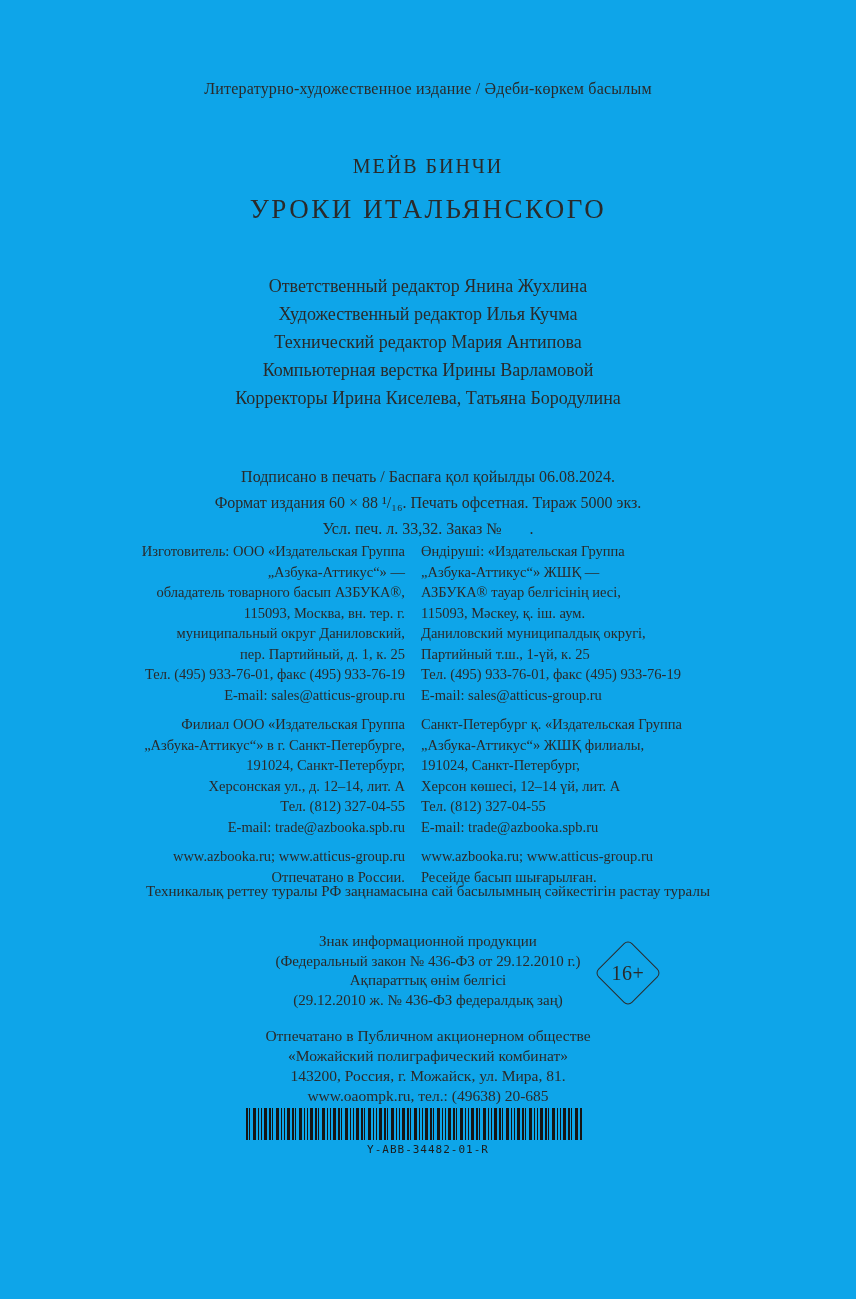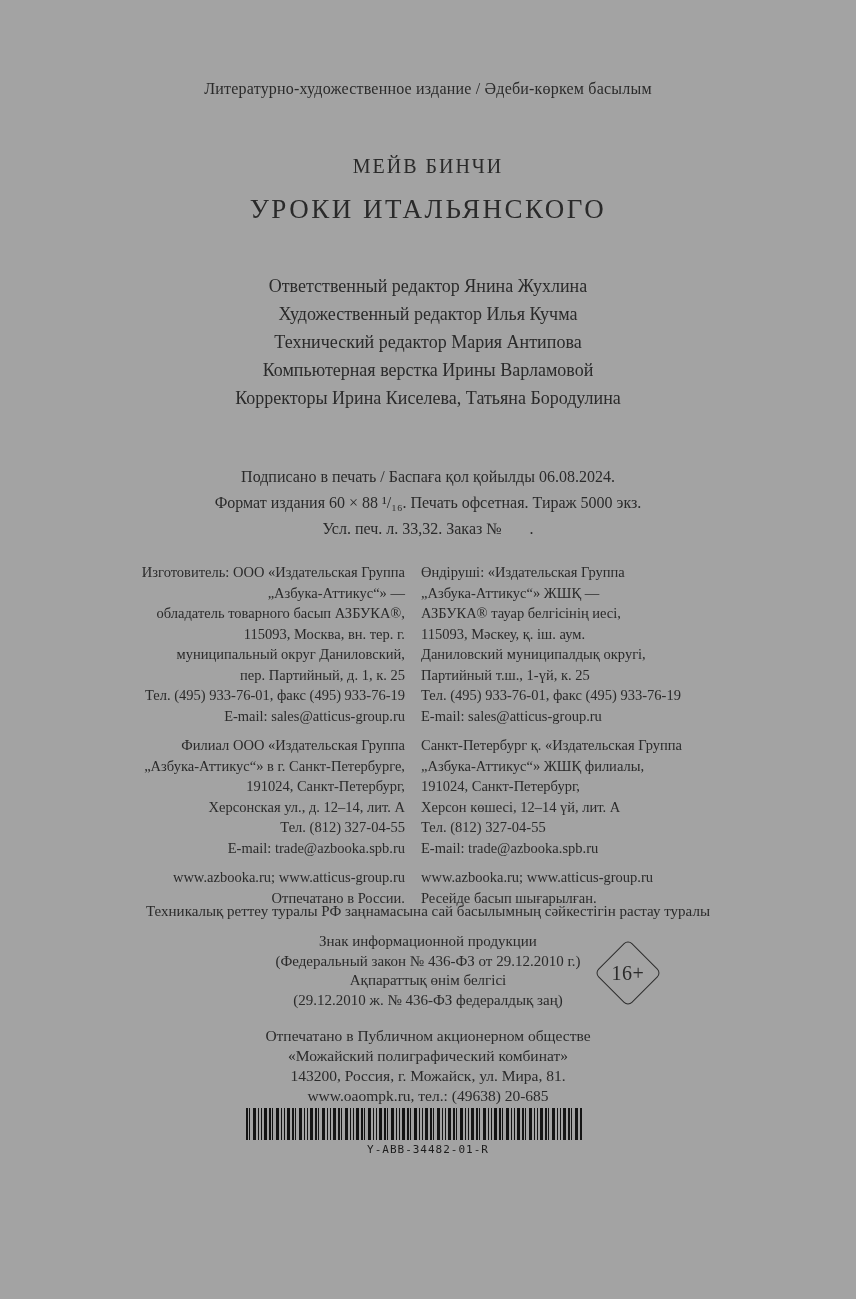--- a/index.html
+++ b/index.html
@@ -1,21 +1,21 @@
 <!DOCTYPE html>
 <html><head>
 <meta charset="utf-8">
 <style>
   html, body { margin: 0; padding: 0; background: #ffffff; }
   .page {
     position: relative;
     width: 856px;
     height: 1299px;
     margin: 0 auto;
-    background: #a3a3a3;
+    background: #0ea5e9;
     color: #2a2a2a;
     font-family: "Liberation Serif", "DejaVu Serif", serif;
     overflow: hidden;
   }
   .abs { position: absolute; left: 0; right: 0; }
 
   .edition-line {
     top: 80px;
     text-align: center;
     font-size: 16px;
@@ -40,36 +40,36 @@
     line-height: 28px;
   }
   .print-info {
     top: 464px;
     text-align: center;
     font-size: 16px;
     line-height: 26px;
   }
   .columns {
     position: absolute;
-    top: 562px;
+    top: 541px;
     left: 118px;
     width: 590px;
     display: flex;
     gap: 16px;
     font-size: 14.5px;
     line-height: 20.5px;
   }
   .col { flex: 1 1 0; }
   .col-left { text-align: right; }
   .col-right { text-align: left; }
   .block { margin-bottom: 9px; }
   .block:last-child { margin-bottom: 15px; }
 
   .certification {
-    top: 900px;
+    top: 880px;
     text-align: center;
     font-size: 15px;
     line-height: 22px;
   }
   .info-sign {
     top: 932px;
     text-align: center;
     font-size: 15px;
     line-height: 19.5px;
   }

